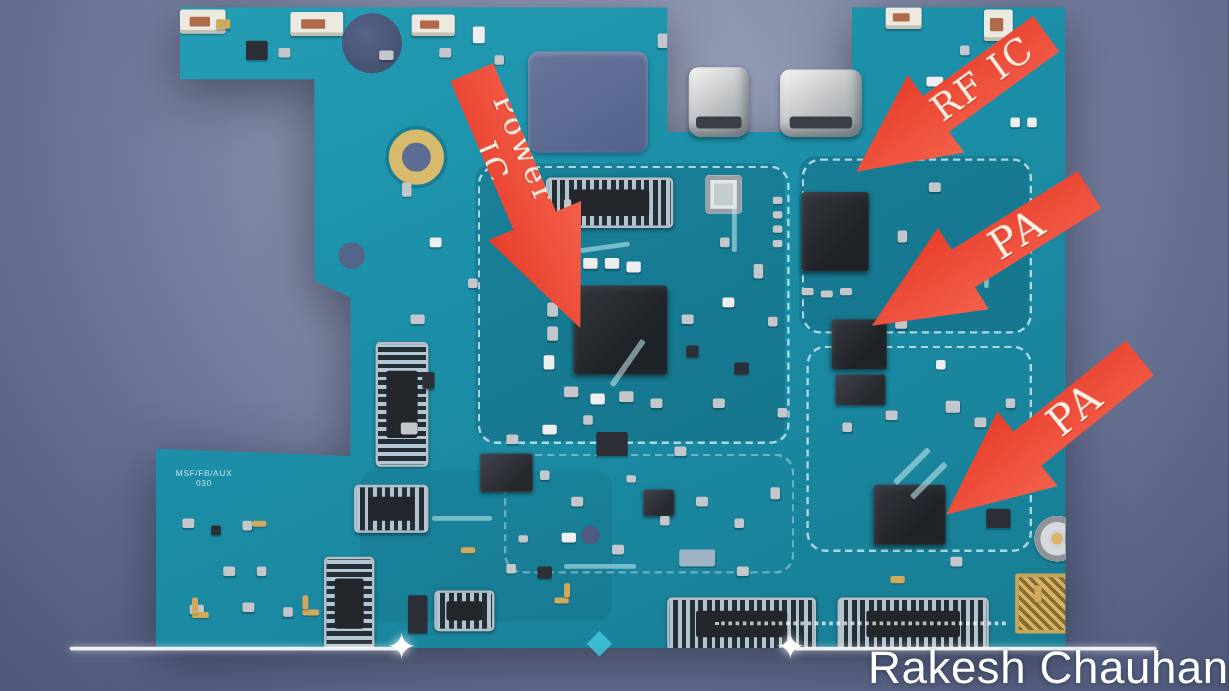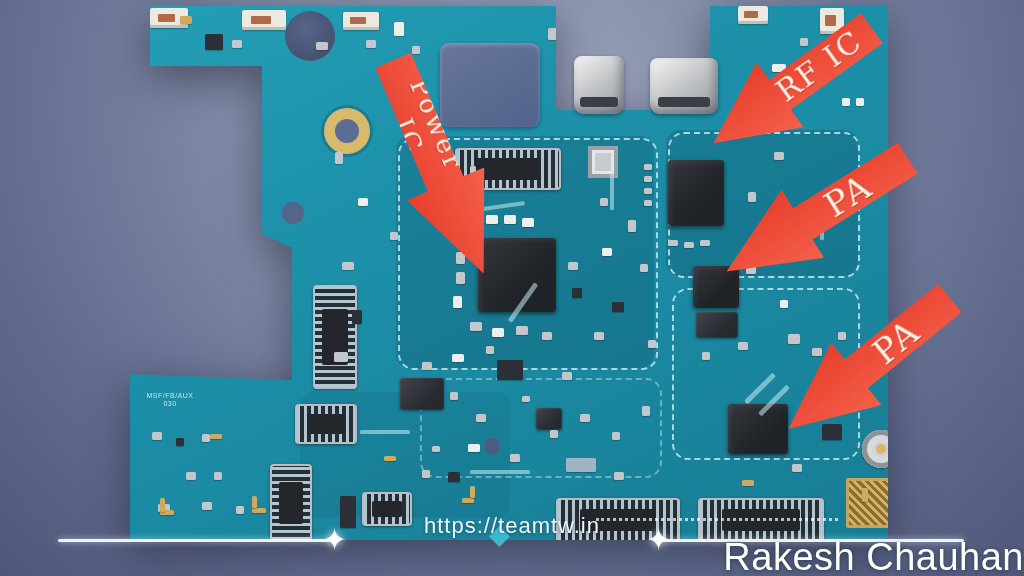--- a/index.html
+++ b/index.html
@@ -267,16 +267,15 @@
   <div class="arrow" style="left:950px;top:258px;width:208px;height:80px;transform:rotate(141deg)">
     <span class="lbl flip" style="font-size:34px;letter-spacing:2px">PA</span>
   </div>
 
   <div class="wline" style="left:58px;top:539px;width:280px"></div>
   <div class="wline" style="left:662px;top:539px;width:302px"></div>
   <span class="sparkle" style="left:322px;top:525px">✦</span>
   <span class="sparkle" style="left:646px;top:525px">✦</span>
   <div class="cyan-diamond" style="left:492px;top:529px"></div>
   <div id="wm-dots"></div>
-  <div id="wm-url">https://teamtw.in</div>
   <div id="wm-author">Rakesh Chauhan</div>
 
 </div>
 
 </body></html>

